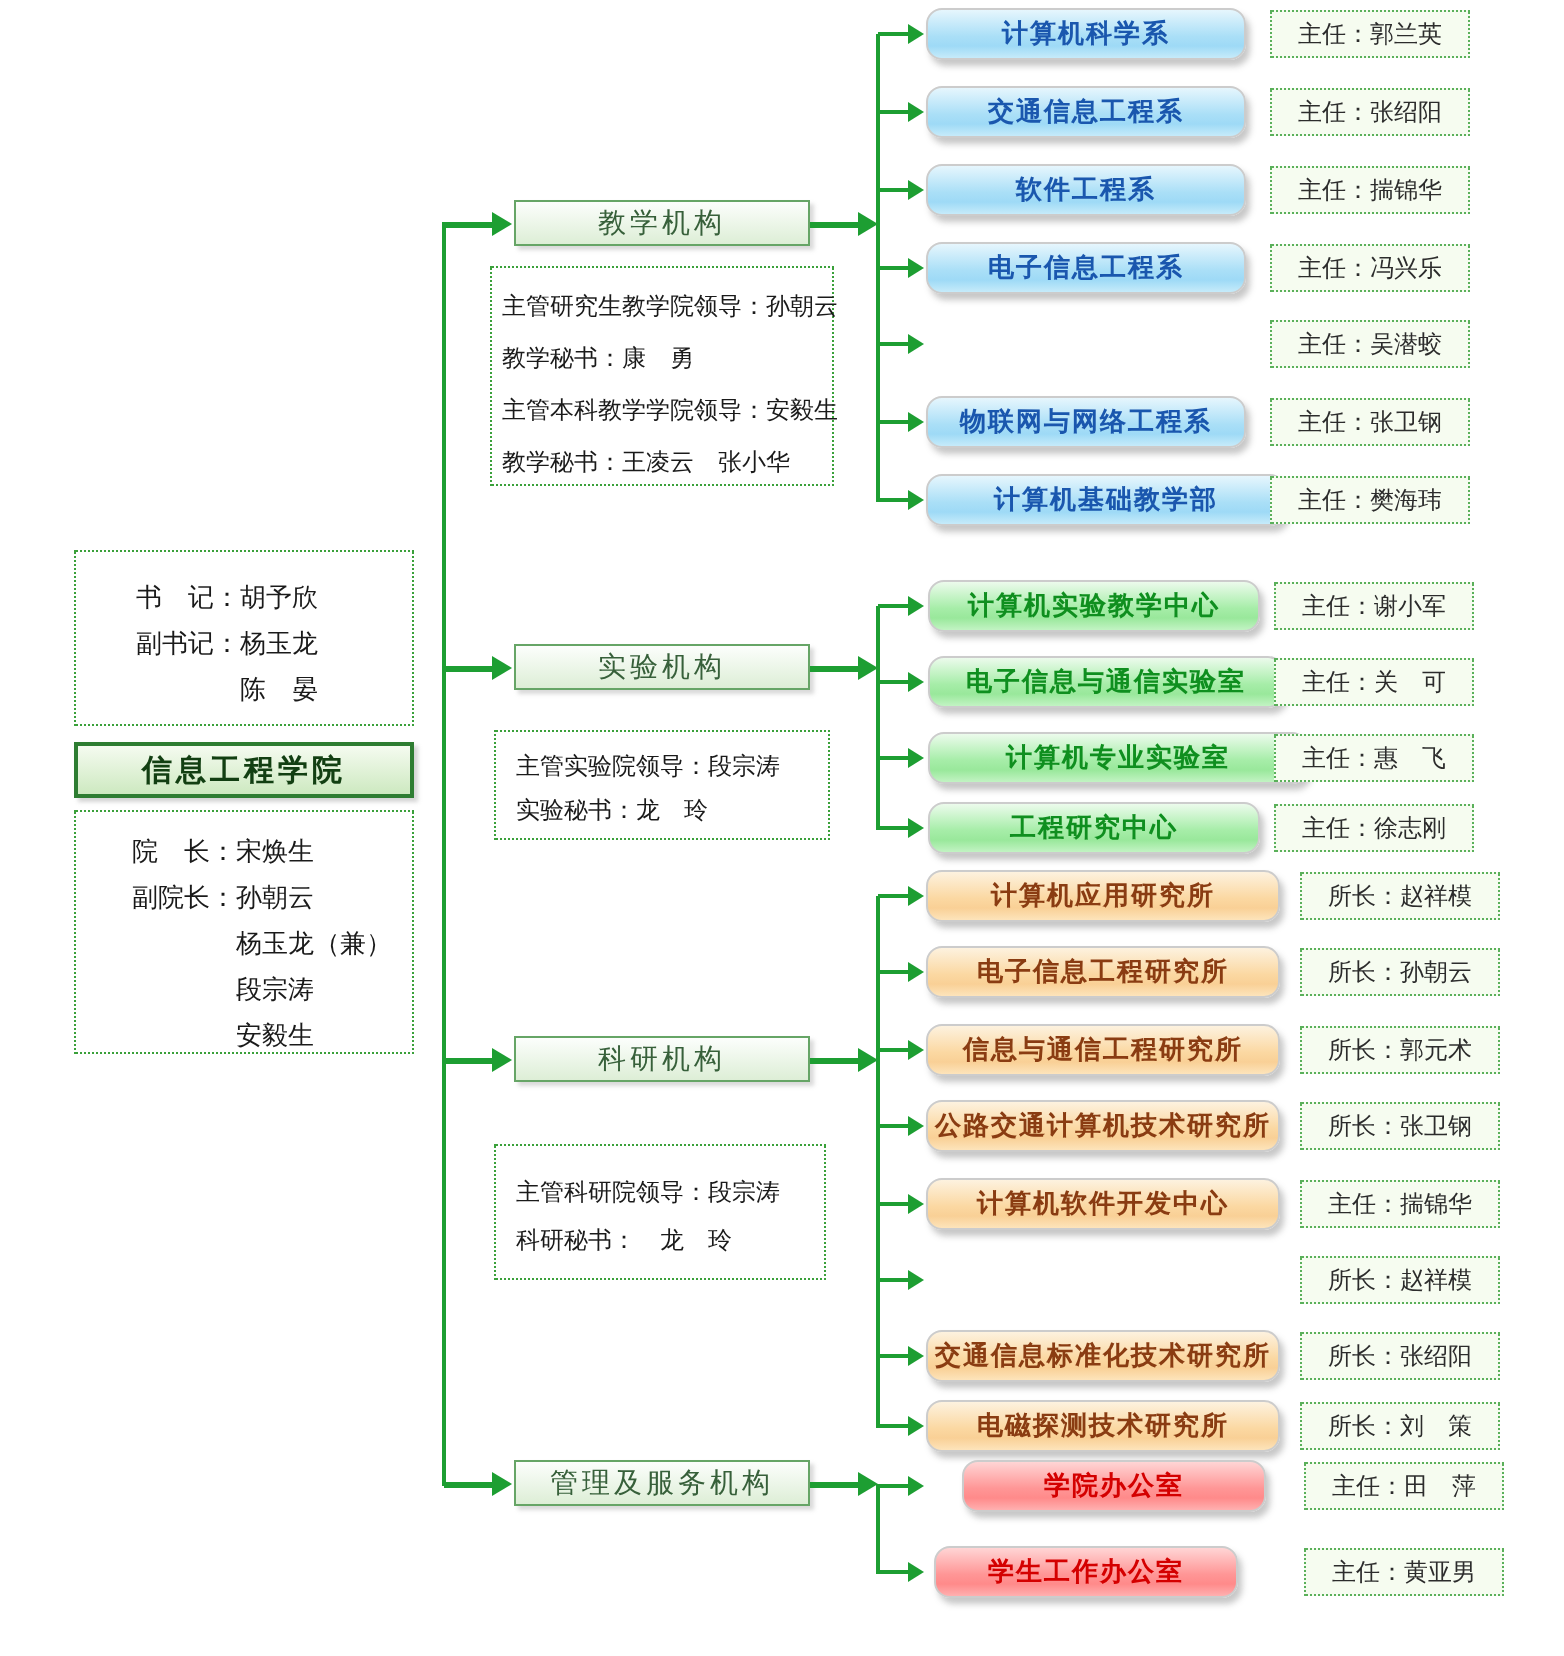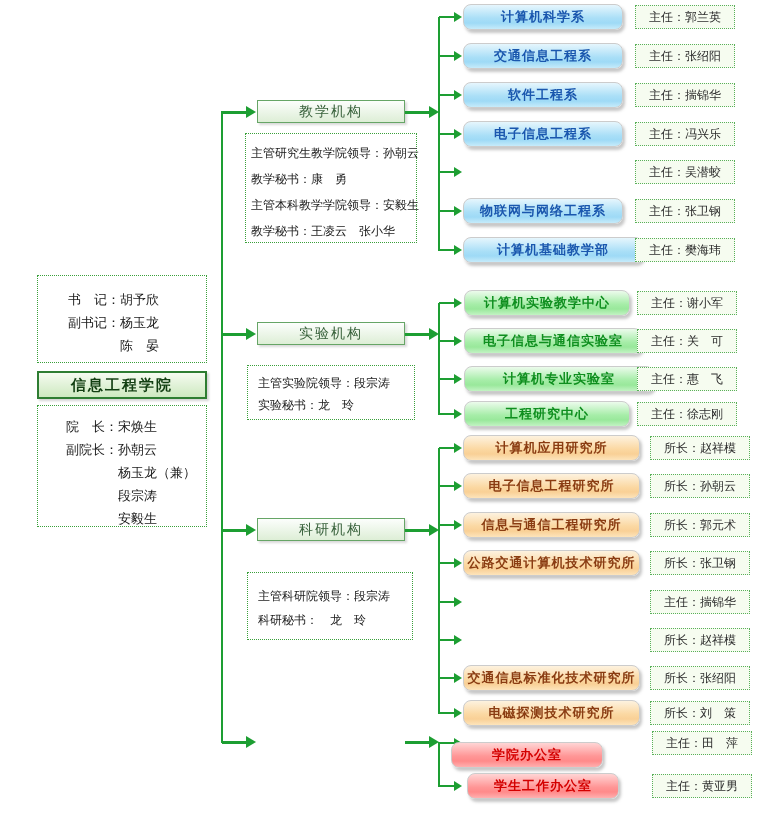--- a/index.html
+++ b/index.html
@@ -150,38 +150,40 @@
 
   <div class="iarrow" style="left:439px;top:524px;width:15px;"></div>
   <div class="item item-orange" style="left:463px;top:512px;width:177px;">信息与通信工程研究所</div>
   <div class="leader" style="left:650px;top:513px;">所长：郭元术</div>
 
   <div class="iarrow" style="left:439px;top:562px;width:15px;"></div>
   <div class="item item-orange" style="left:463px;top:550px;width:177px;">公路交通计算机技术研究所</div>
   <div class="leader" style="left:650px;top:551px;">所长：张卫钢</div>
 
   <div class="iarrow" style="left:439px;top:601px;width:15px;"></div>
+  <div class="item item-orange" style="left:463px;top:589px;width:177px;">计算机软件开发中心</div>
   <div class="leader" style="left:650px;top:590px;">主任：揣锦华</div>
 
   <div class="iarrow" style="left:439px;top:639px;width:15px;"></div>
   <div class="leader" style="left:650px;top:628px;">所长：赵祥模</div>
 
   <div class="iarrow" style="left:439px;top:677px;width:15px;"></div>
   <div class="item item-orange" style="left:463px;top:665px;width:177px;">交通信息标准化技术研究所</div>
   <div class="leader" style="left:650px;top:666px;">所长：张绍阳</div>
 
   <div class="iarrow" style="left:439px;top:712px;width:15px;"></div>
   <div class="item item-orange" style="left:463px;top:700px;width:177px;">电磁探测技术研究所</div>
   <div class="leader" style="left:650px;top:701px;">所长：刘　策</div>
 
   <div class="carrow" style="left:222px;top:741px;width:24px;"></div>
+  <div class="cat-box" style="left:257px;top:730px;">管理及服务机构</div>
   <div class="carrow" style="left:405px;top:741px;width:24px;"></div>
   <div class="vline" style="left:438px;top:742px;height:45px;"></div>
 
   <div class="iarrow" style="left:439px;top:742px;width:15px;"></div>
-  <div class="item item-pink" style="left:451px;top:730px;width:152px;margin-top:12px;">学院办公室</div>
+  <div class="item item-pink" style="left:481px;top:730px;width:152px;">学院办公室</div>
   <div class="leader" style="left:652px;top:731px;">主任：田　萍</div>
 
   <div class="iarrow" style="left:439px;top:785px;width:15px;"></div>
   <div class="item item-pink" style="left:467px;top:773px;width:152px;">学生工作办公室</div>
   <div class="leader" style="left:652px;top:774px;">主任：黄亚男</div>
 
 </div>
 
 </body></html>

